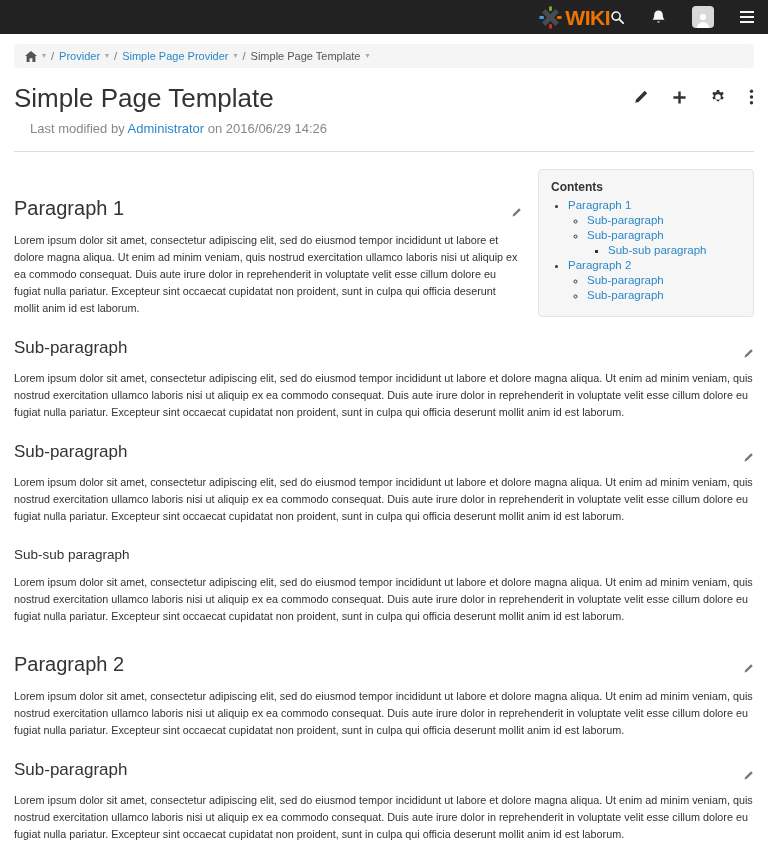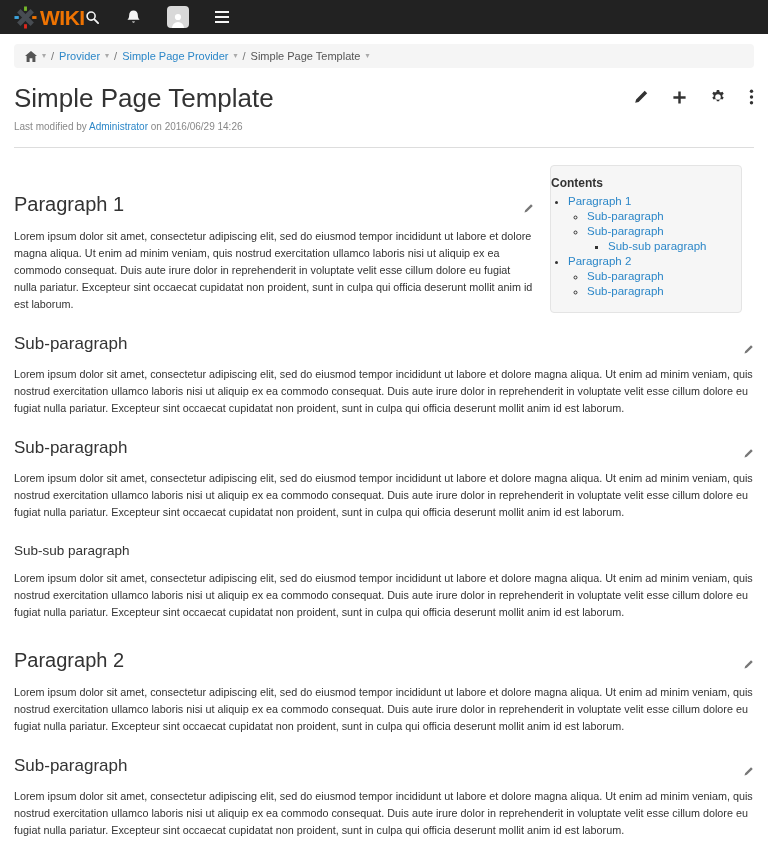--- a/index.html
+++ b/index.html
@@ -11,21 +11,21 @@
     min-height:842px;
   }
   a { text-decoration:none; }
 
   
   .navbar {
     background:#222222;
     height:34px;
     display:flex;
     align-items:center;
-    justify-content:flex-start;
+    justify-content:flex-end;
     padding:15px 14px;
   }
   .logo { display:flex; align-items:center; gap:3px; cursor:pointer; }
   .logo-wiki {
     color:#ee7302;
     font-size:21px;
     font-weight:bold;
     line-height:1;
     letter-spacing:-0.5px;
   }
@@ -67,44 +67,44 @@
   .page-title {
     font-size:26px;
     font-weight:400;
     color:#333;
     margin:0;
     line-height:1.1;
   }
   .title-actions { display:flex; align-items:center; gap:23px; padding-top:5px; }
   .action-btn { cursor:pointer; display:flex; align-items:center; }
   .doc-meta {
-    padding:0 14px;
+    padding:0 30px;
     margin-top:8px;
-    font-size:10px;
+    font-size:13px;
     color:#888;
   }
   .doc-meta a { color:#2c87c8; }
   .header-divider {
     border:none;
     border-top:1px solid #ddd;
     margin:15px 14px 0 14px;
   }
 
   
   .content { padding:17px 14px 0 14px; }
   .content::after { content:""; display:block; clear:both; }
 
   .toc-panel {
     float:right;
-    width:192px;
+    width:216px;
     background:#f6f6f6;
     border:1px solid #e4e4e4;
     border-radius:4px;
-    padding:10px 12px 12px 0;
-    margin:0 12px 12px 16px;
+    padding:10px 12px 12px 12px;
+    margin:0 0 12px 16px;
     font-size:11.5px;
   }
   .toc-title { font-weight:bold; font-size:12px; color:#333; margin-bottom:5px; }
   .toc-panel ul { margin:0; padding-left:17px; list-style:disc; }
   .toc-panel ul ul { list-style:circle; padding-left:19px; }
   .toc-panel ul ul ul { list-style:square; padding-left:21px; }
   .toc-panel li { margin:3px 0; color:#333; }
   .toc-panel a { color:#2c87c8; }
 
   .section-h { font-weight:400; color:#333; }

